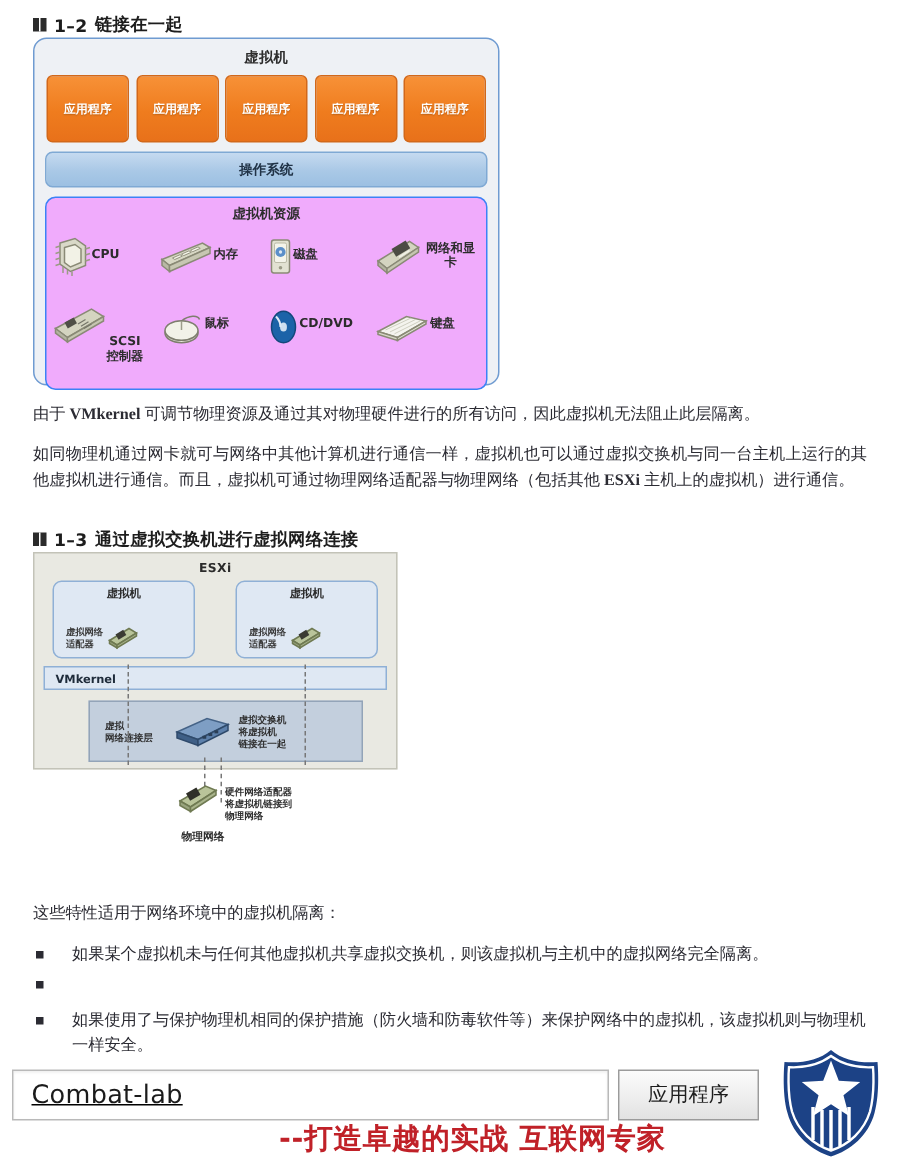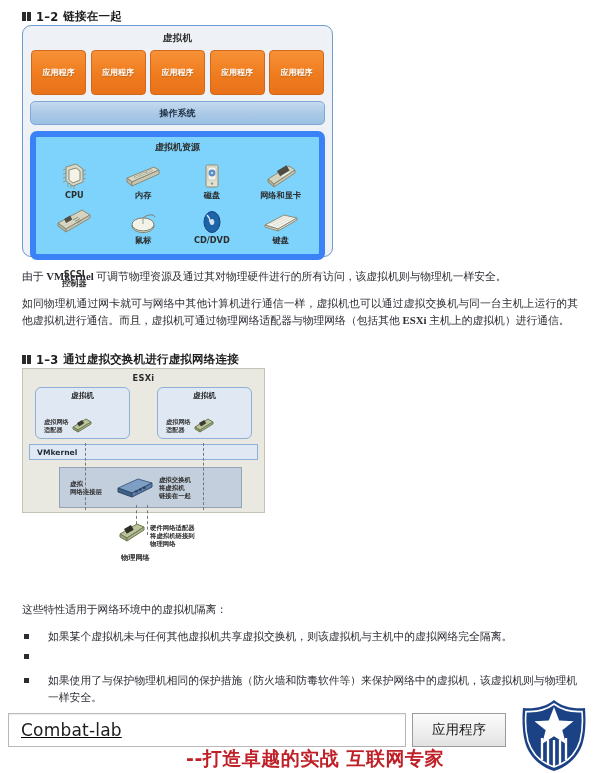--- a/index.html
+++ b/index.html
@@ -82,39 +82,39 @@
     border-radius: 5px;
     display: flex; align-items: center; justify-content: center;
     font-family: "DejaVu Sans", "Liberation Sans", sans-serif;
     font-weight: bold;
     font-size: 9px;
     color: #213347;
   }
   #res-box {
     margin-top: 6px;
     height: 129px;
-    background: #7dd3fc;
-    border: 6px solid #3b82f6;
+    background: #f0abfc;
+    border: 1px solid #3b82f6;
     border-radius: 7px;
     padding: 4px 4px 3px 4px;
   }
   #res-title {
     text-align: center;
     font-family: "DejaVu Sans","Liberation Sans",sans-serif;
     font-weight: bold;
     font-size: 9px;
     color: #2e2e2e;
   }
   .res-grid {
     display: grid;
     grid-template-columns: repeat(4, 1fr);
     margin-top: 2px;
   }
   .res-cell {
-    display: flex; flex-direction: column;
+    display: flex; flex-direction: row;
     align-items: center;
     padding-top: 3px;
   }
   .res-ico { height: 30px; display:flex; align-items:flex-end; justify-content:center; }
   .res-lbl {
     margin-top: 2px;
     font-family: "DejaVu Sans","Liberation Sans",sans-serif;
     font-weight: bold;
     font-size: 8.2px;
     color: #2c2c2c;
@@ -397,21 +397,21 @@
             </svg>
           </div>
           <div class="res-lbl">键盘</div>
         </div>
 
       </div>
     </div>
   </div>
 
   <div class="para" style="left:22px; top:268px; width:556px;">
-    <span>由于 </span><b>VMkernel</b><span> 可调节物理资源及通过其对物理硬件进行的所有访问，该虚拟机则与物理机一样安全。</span>
+    <span>由于 </span><b>VMkernel</b><span> 可调节物理资源及通过其对物理硬件进行的所有访问，因此虚拟机无法阻止此层隔离。</span>
   </div>
 
   <div class="para" style="left:22px; top:295px; width:556px;">
     <span>如同物理机通过网卡就可与网络中其他计算机进行通信一样，虚拟机也可以通过虚拟交换机与同一台主机上运行的其他虚拟机进行通信。而且，虚拟机可通过物理网络适配器与物理网络（包括其他 </span><b>ESXi</b><span> 主机上的虚拟机）进行通信。</span>
   </div>
 
   <div class="fig-caption" style="position:absolute;left:22px;top:352px;">
     <span class="fig-square"></span>
     <span class="fig-num">1–3</span>
     <span>通过虚拟交换机进行虚拟网络连接</span>

